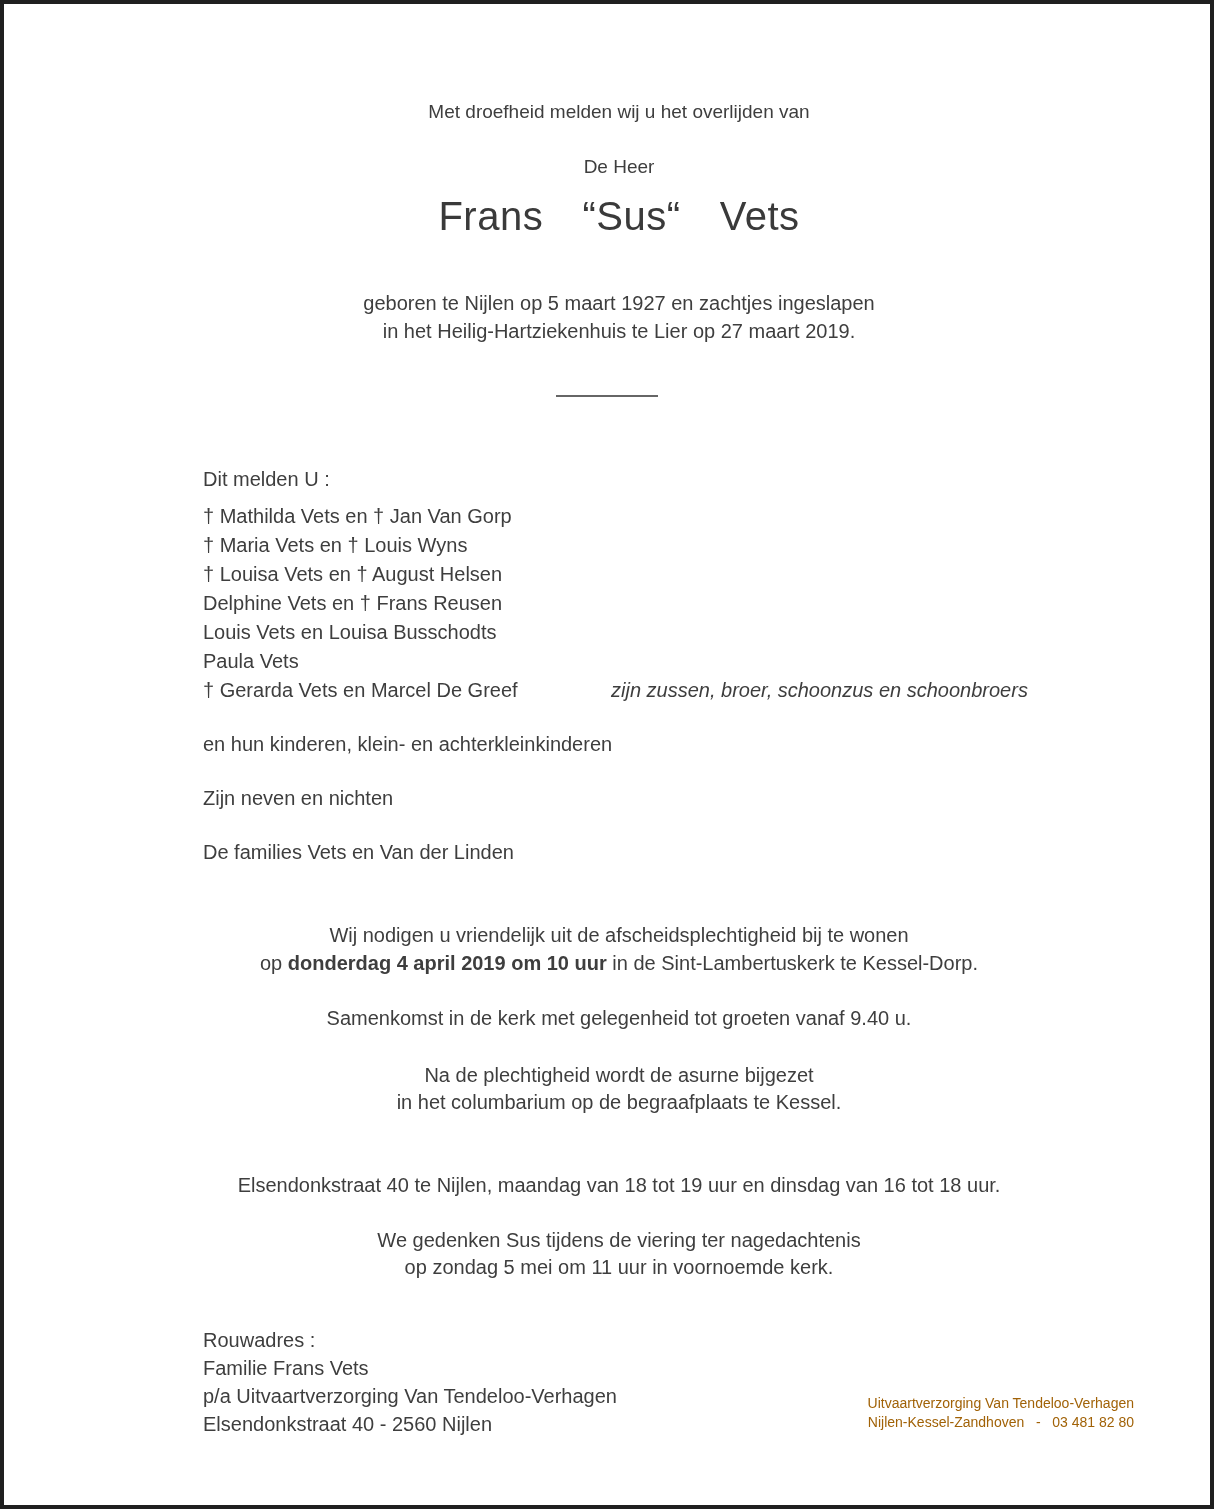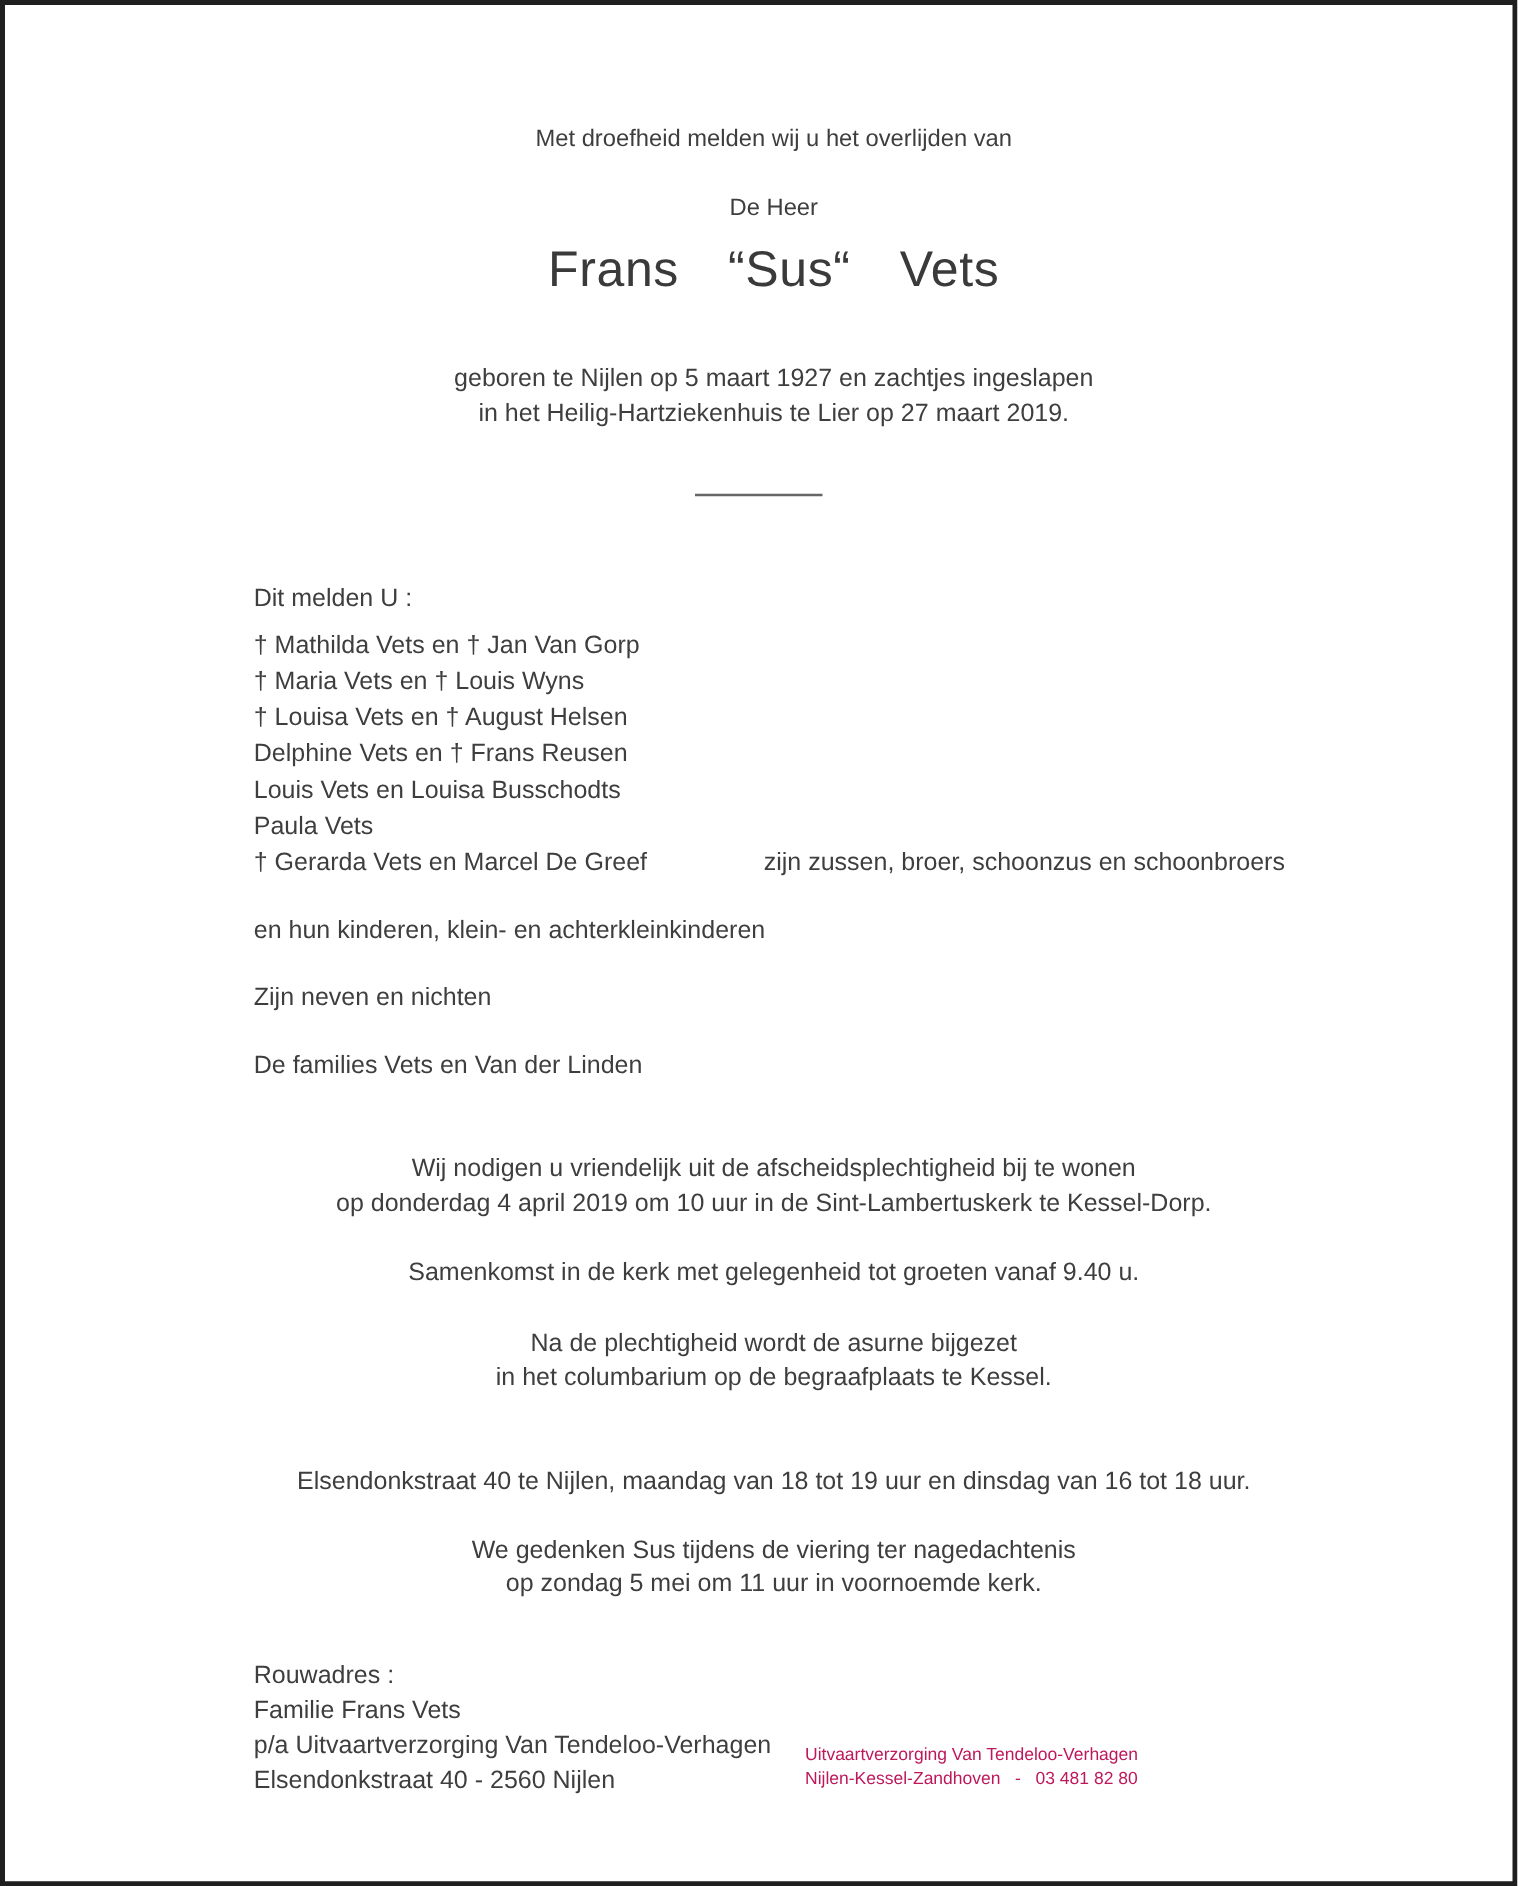--- a/index.html
+++ b/index.html
@@ -35,32 +35,33 @@
     margin-left: -51px;
     border-top: 2px solid #666666;
     height: 0;
   }
   .member-list { top: 498px; left: 199px; right: 60px; }
   .member-row { position: relative; height: 29px; line-height: 29px; white-space: nowrap; }
   .relation-note {
     position: absolute;
     left: 408px;
     top: 0;
+    font-style: italic;
     white-space: nowrap;
   }
-  .b { font-weight: normal; }
+  .b { font-weight: bold; }
   .mourning-block { top: 1322px; left: 199px; line-height: 28px; }
   .funeral-home-block {
     top: 1390px;
     left: 640px;
     width: 490px;
-    text-align: left;
+    text-align: right;
     font-size: 14px;
     line-height: 18.5px;
-    color: #be185d;
+    color: #a16207;
   }
   .pre { white-space: pre; }
 </style>
 </head>
 <body>
 
 <div class="page">
 
   <div class="abs c small" style="top:97px">Met droefheid melden wij u het overlijden van</div>
 

